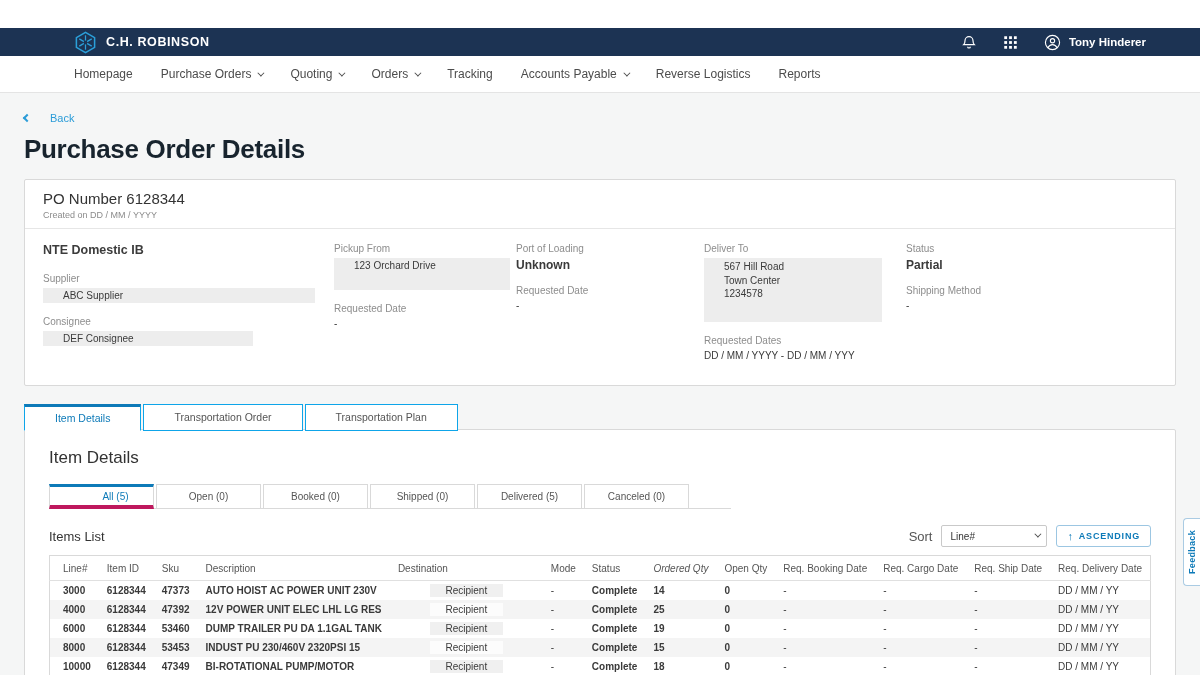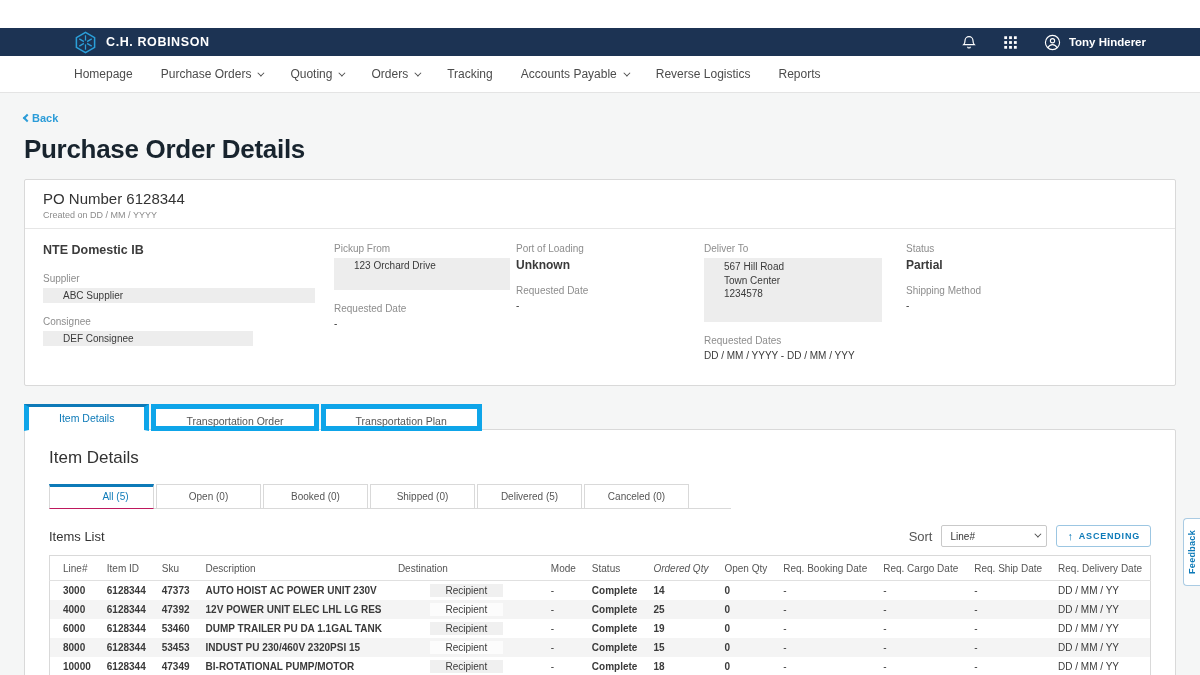--- a/index.html
+++ b/index.html
@@ -19,21 +19,21 @@
   .nav-icons{display:flex;align-items:center;gap:26px;margin-left:28px;}
   .user{display:flex;align-items:center;gap:8px;}
   .user span{color:#fff;font-size:11.5px;font-weight:bold;}
 
   
   .mainnav{height:37px;background:#fff;display:flex;align-items:center;gap:28px;padding:0 0 0 74px;border-bottom:1px solid #e4e4e4;}
   .mainnav .navitem{font-size:12px;color:#4c4c4c;display:flex;align-items:center;gap:6px;cursor:pointer;white-space:nowrap;}
   .chev-down{width:5px;height:5px;border:solid #4c4c4c;border-width:0 1.4px 1.4px 0;transform:rotate(45deg) translateY(-2px);display:inline-block;}
 
   .content{padding:14px 24px 0;}
-  .back{display:inline-flex;align-items:center;gap:2px;color:#2b9cd8;font-size:11px;font-weight:bold;cursor:pointer;}
+  .back{display:inline-flex;align-items:center;gap:20px;color:#2b9cd8;font-size:11px;font-weight:normal;cursor:pointer;}
   .chev-left{width:6px;height:6px;border:solid #2b9cd8;border-width:0 0 2px 2px;transform:rotate(45deg);display:inline-block;}
   h1{font-size:26px;font-weight:bold;color:#18242e;margin:9px 0 14px;letter-spacing:-.3px;}
 
   .card{background:#fff;border:1px solid #d9d9d9;border-radius:2px;}
   .po-head{padding:10px 18px 8px;border-bottom:1px solid #e6e6e6;}
   .po-number{font-size:15px;color:#333;}
   .po-created{font-size:9px;color:#8b8b8b;margin-top:3px;}
   .po-grid{display:flex;padding:14px 18px 24px;}
   .po-col1{width:291px;}.po-col2{width:182px;}.po-col3{width:188px;}.po-col4{width:202px;}.po-col5{flex:1;}
   .group-title{font-size:12.5px;font-weight:bold;color:#3c3c3c;margin-bottom:16px;}
@@ -42,28 +42,28 @@
   .fvalue.bold{font-size:12px;font-weight:bold;margin-top:1px;}
   .fgap{height:13px;}
   .rblock{background:#ededed;display:block;padding:2px 20px;}
   .rb-supplier{width:272px;}
   .rb-consignee{width:210px;}
   .rb-pickup{width:176px;min-height:32px;}
   .rb-deliver{width:178px;min-height:64px;line-height:1.35;}
 
   
   .main-tabs{display:flex;margin-top:18px;position:relative;z-index:2;}
-  .main-tabs .tab{background:#fff;border:5px solid #0ea5e9;height:27px;line-height:25px;padding:0 30px;font-size:10.5px;color:#555;margin-right:2px;margin-bottom:-1px;cursor:pointer;}
+  .main-tabs .tab{background:#fff;border:1px solid #0ea5e9;height:27px;line-height:25px;padding:0 30px;font-size:10.5px;color:#555;margin-right:2px;margin-bottom:-1px;cursor:pointer;}
   .main-tabs .tab.active{border-top:3px solid #0d7ab8;border-bottom:1px solid #fff;color:#0d7ab8;line-height:22px;}
   .card2{margin-top:-1px;padding:16px 24px 22px;position:relative;z-index:1;}
   .card2 h2{font-size:17px;font-weight:400;color:#333;margin:2px 0 16px;}
 
   .ftabs{display:flex;border-bottom:1px solid #d9d9d9;width:calc(100% - 420px);min-width:640px;}
   .ftabs .ftab{background:#fff;border:1px solid #d9d9d9;width:105px;text-align:center;height:25px;line-height:23px;font-size:10px;color:#555;margin-right:2px;margin-bottom:-1px;cursor:pointer;}
-  .ftabs .ftab.active{border-top:3px solid #0d7ab8;border-bottom:1px solid #be185d;color:#0d7ab8;line-height:20px;padding-left:28px;}
+  .ftabs .ftab.active{border-top:3px solid #0d7ab8;border-bottom:4px solid #be185d;color:#0d7ab8;line-height:20px;padding-left:28px;}
 
   .items-head{display:flex;align-items:center;margin:16px 0 8px;}
   .items-title{font-size:13px;color:#333;}
   .ih-spacer{flex:1;}
   .sort-label{font-size:13px;color:#555;margin-right:9px;}
   .sel{position:relative;display:inline-block;}
   .sel select{appearance:none;-webkit-appearance:none;width:106px;height:22px;border:1px solid #c9c9c9;border-radius:2px;background:#fff;font-size:10px;padding:0 18px 0 8px;color:#333;font-family:inherit;}
   .sel .chev-down{position:absolute;right:8px;top:8px;pointer-events:none;}
   .asc-btn{margin-left:9px;height:22px;border:1px solid #9cc6e2;border-radius:3px;background:#fff;color:#0d7ab8;font-size:9px;font-weight:bold;letter-spacing:.8px;padding:0 10px;display:inline-flex;align-items:center;gap:5px;cursor:pointer;font-family:inherit;}
   .asc-arrow{font-size:11px;}

